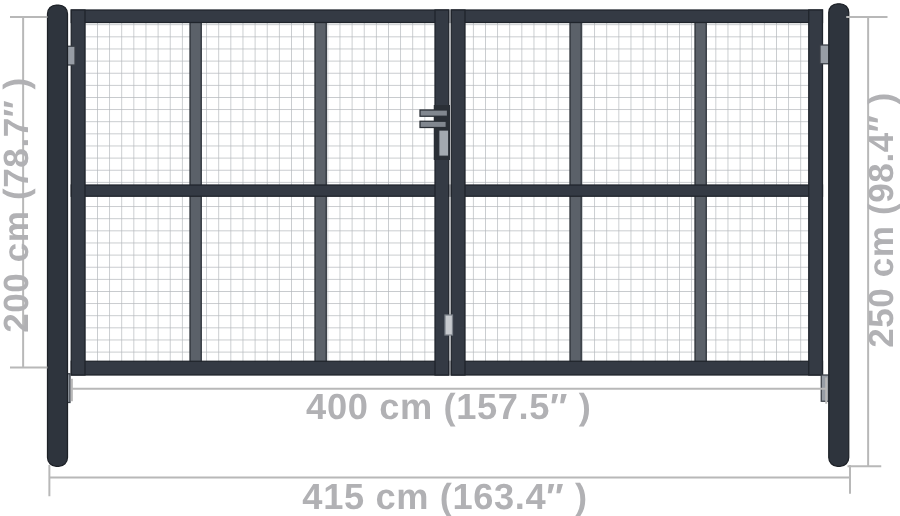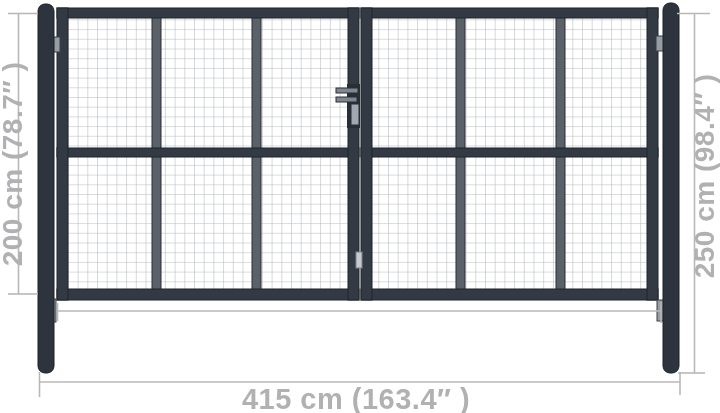--- a/index.html
+++ b/index.html
@@ -122,16 +122,17 @@
       <line x1="39.5" y1="382" x2="680" y2="382"></line>
       <line x1="39.5" y1="372" x2="39.5" y2="397"></line>
       <line x1="680" y1="372" x2="680" y2="395"></line>
     </g>
   </svg>
 
   <div id="dim-left-label" class="dim-label side">200 cm (78.7″ )</div>
 
   <div id="dim-right-label" class="dim-label side">250 cm (98.4″ )</div>
 
+  <div id="dim-400-label" class="dim-label bottom">400 cm (157.5″ )</div>
 
   <div id="dim-415-label" class="dim-label bottom">415 cm (163.4″ )</div>
 
 </div>
 
 </body></html>

